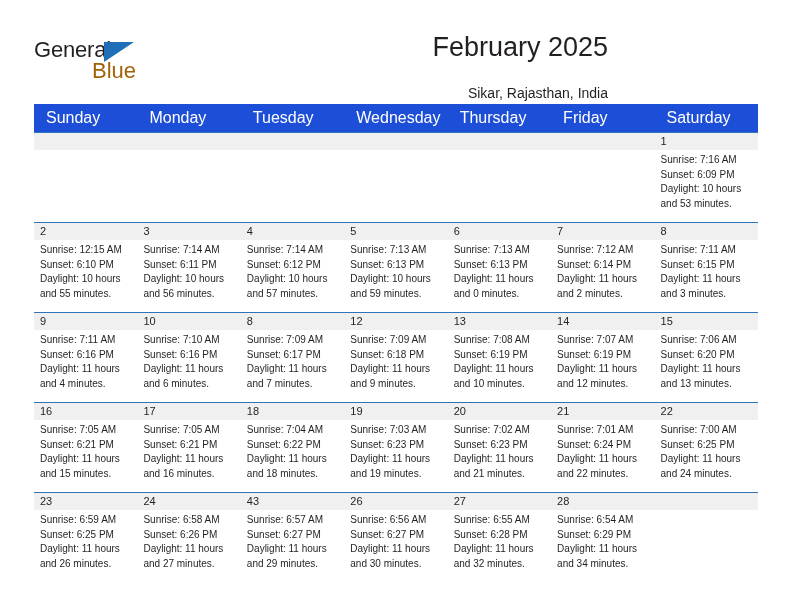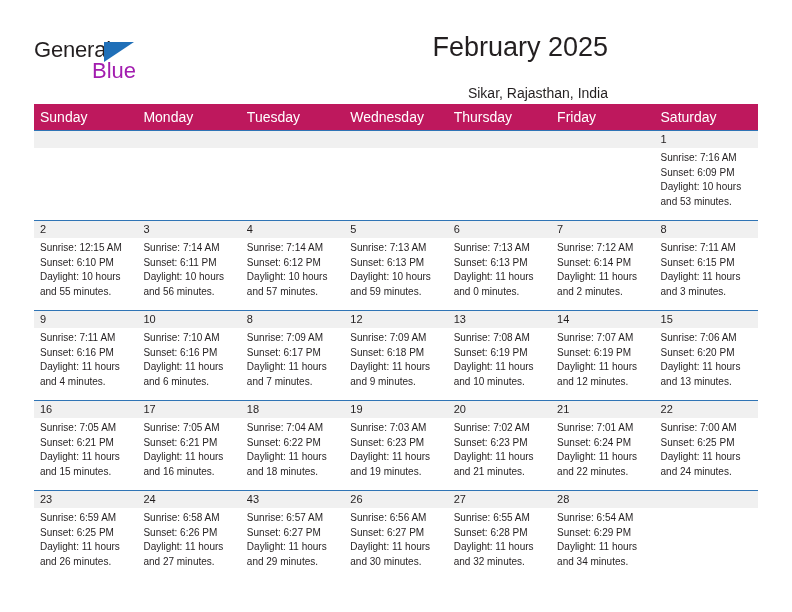--- a/index.html
+++ b/index.html
@@ -53,21 +53,21 @@
     width: 0;
     height: 0;
     border-left: 30px solid #1f6fb8;
     border-bottom: 20px solid transparent;
   }
   .logo-blue {
     position: absolute;
     left: 58px;
     top: 21px;
     font-size: 22px;
-    color: #a21caf;
+    color: #a16207;
     line-height: 24px;
   }
 
   .title-block {
     position: absolute;
     right: 0;
     top: 0;
     text-align: right;
   }
   .cal-title {
@@ -89,26 +89,26 @@
   .calendar {
     position: absolute;
     left: 34px;
     top: 104px;
     width: 724px;
     border-collapse: collapse;
     table-layout: fixed;
   }
 
   .calendar th {
-    background: #be185d;
+    background: #1d4ed8;
     color: #ffffff;
-    font-size: 14px;
+    font-size: 16px;
     font-weight: normal;
     text-align: left;
-    padding: 5px 0 5px 6px;
+    padding: 5px 0 5px 12px;
     height: 22px;
     border: none;
   }
 
   .calendar td {
     width: 103.43px;
     height: 89px;
     vertical-align: top;
     padding: 0;
     border: none;

